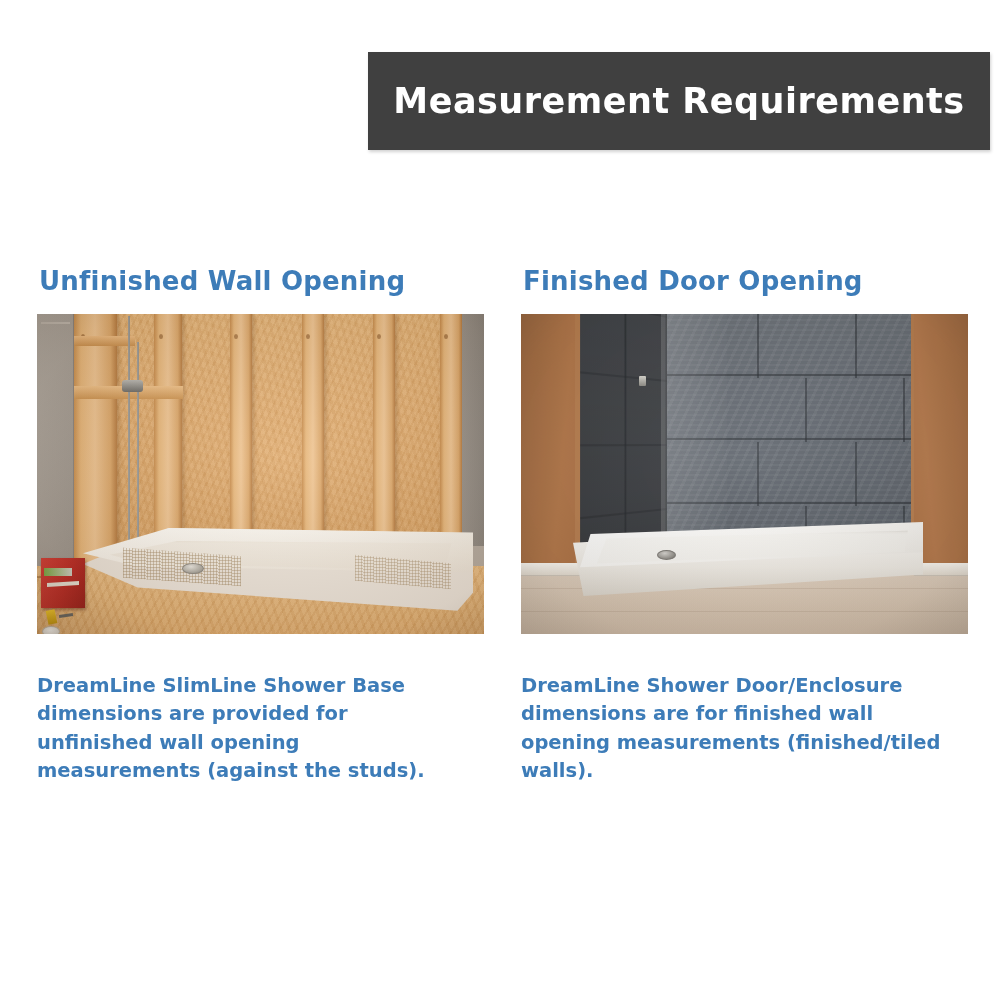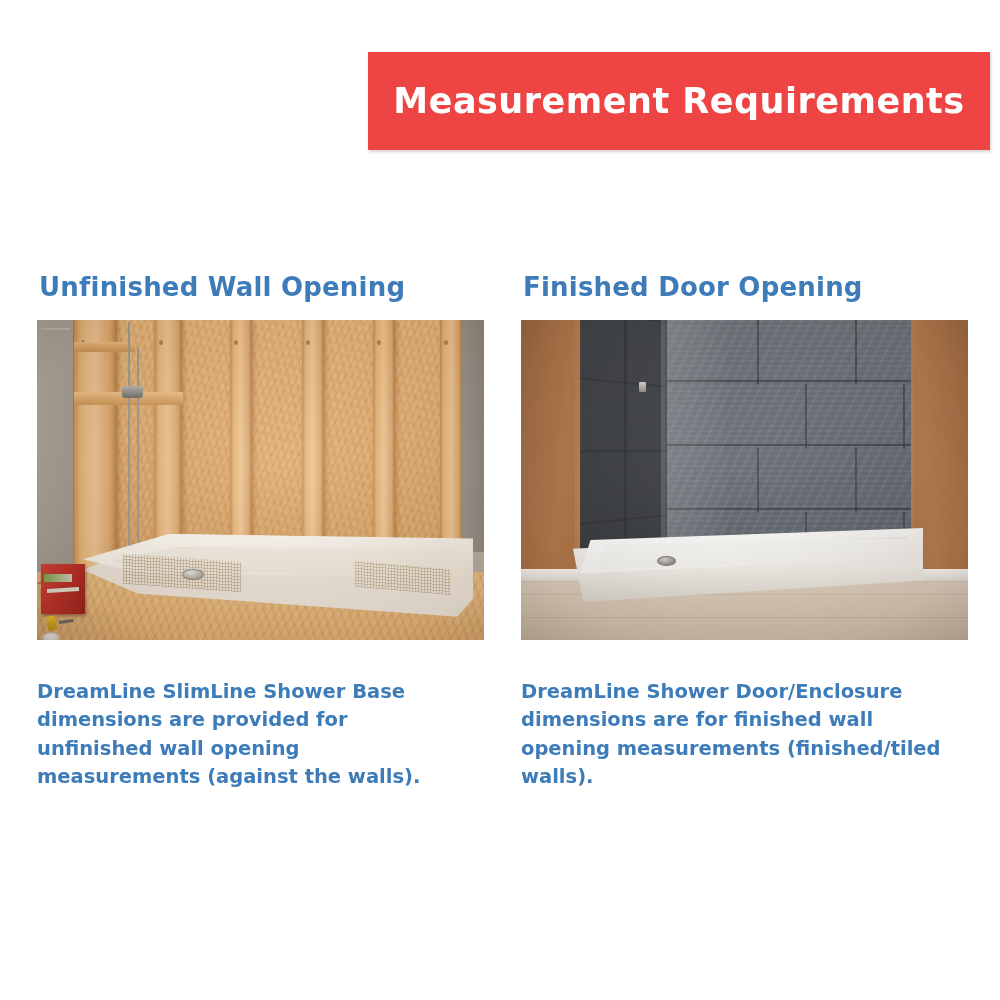--- a/index.html
+++ b/index.html
@@ -15,40 +15,40 @@
     overflow: hidden;
   }
 
   
   #header-banner {
     position: absolute;
     left: 368px;
     top: 52px;
     width: 622px;
     height: 98px;
-    background: #ef4444;
+    background: #404040;
     box-shadow: 1px 2px 3px rgba(0,0,0,0.18);
     display: flex;
     align-items: center;
     justify-content: center;
   }
   #header-banner .banner-title {
     color: #ffffff;
     font-size: 35px;
     font-weight: bold;
     letter-spacing: 0.5px;
     text-align: center;
     white-space: nowrap;
     font-family: "DejaVu Sans", sans-serif;
   }
 
   
   .panel {
     position: absolute;
-    top: 272px;
+    top: 266px;
     width: 450px;
   }
   #panel-unfinished { left: 37px; }
   #panel-finished   { left: 521px; }
 
   .panel-title {
     color: #3d7cb8;
     font-size: 26px;
     font-weight: bold;
     font-family: "DejaVu Sans", sans-serif;
@@ -373,21 +373,21 @@
     <div class="uf-texture"></div>
     <div class="uf-texture2"></div>
     <div class="uf-drain"></div>
     <div class="uf-toolbox"></div>
     <div class="uf-tape"></div>
     <div class="uf-tool2"></div>
     <div class="uf-tapewhite"></div>
     <div class="uf-shade"></div>
   </div>
 
-  <p class="panel-caption">DreamLine SlimLine Shower Base dimensions are provided for unfinished wall opening measurements (against the walls).</p>
+  <p class="panel-caption">DreamLine SlimLine Shower Base dimensions are provided for unfinished wall opening measurements (against the studs).</p>
 </div>
 
 <div class="panel" id="panel-finished">
 
   <h2 class="panel-title">Finished Door Opening</h2>
 
   <div class="photo" id="photo-finished">
     <div class="fw-back-wall"></div>
     <div class="fw-grout-h"></div>
     <div class="fw-grout-v1"></div>

